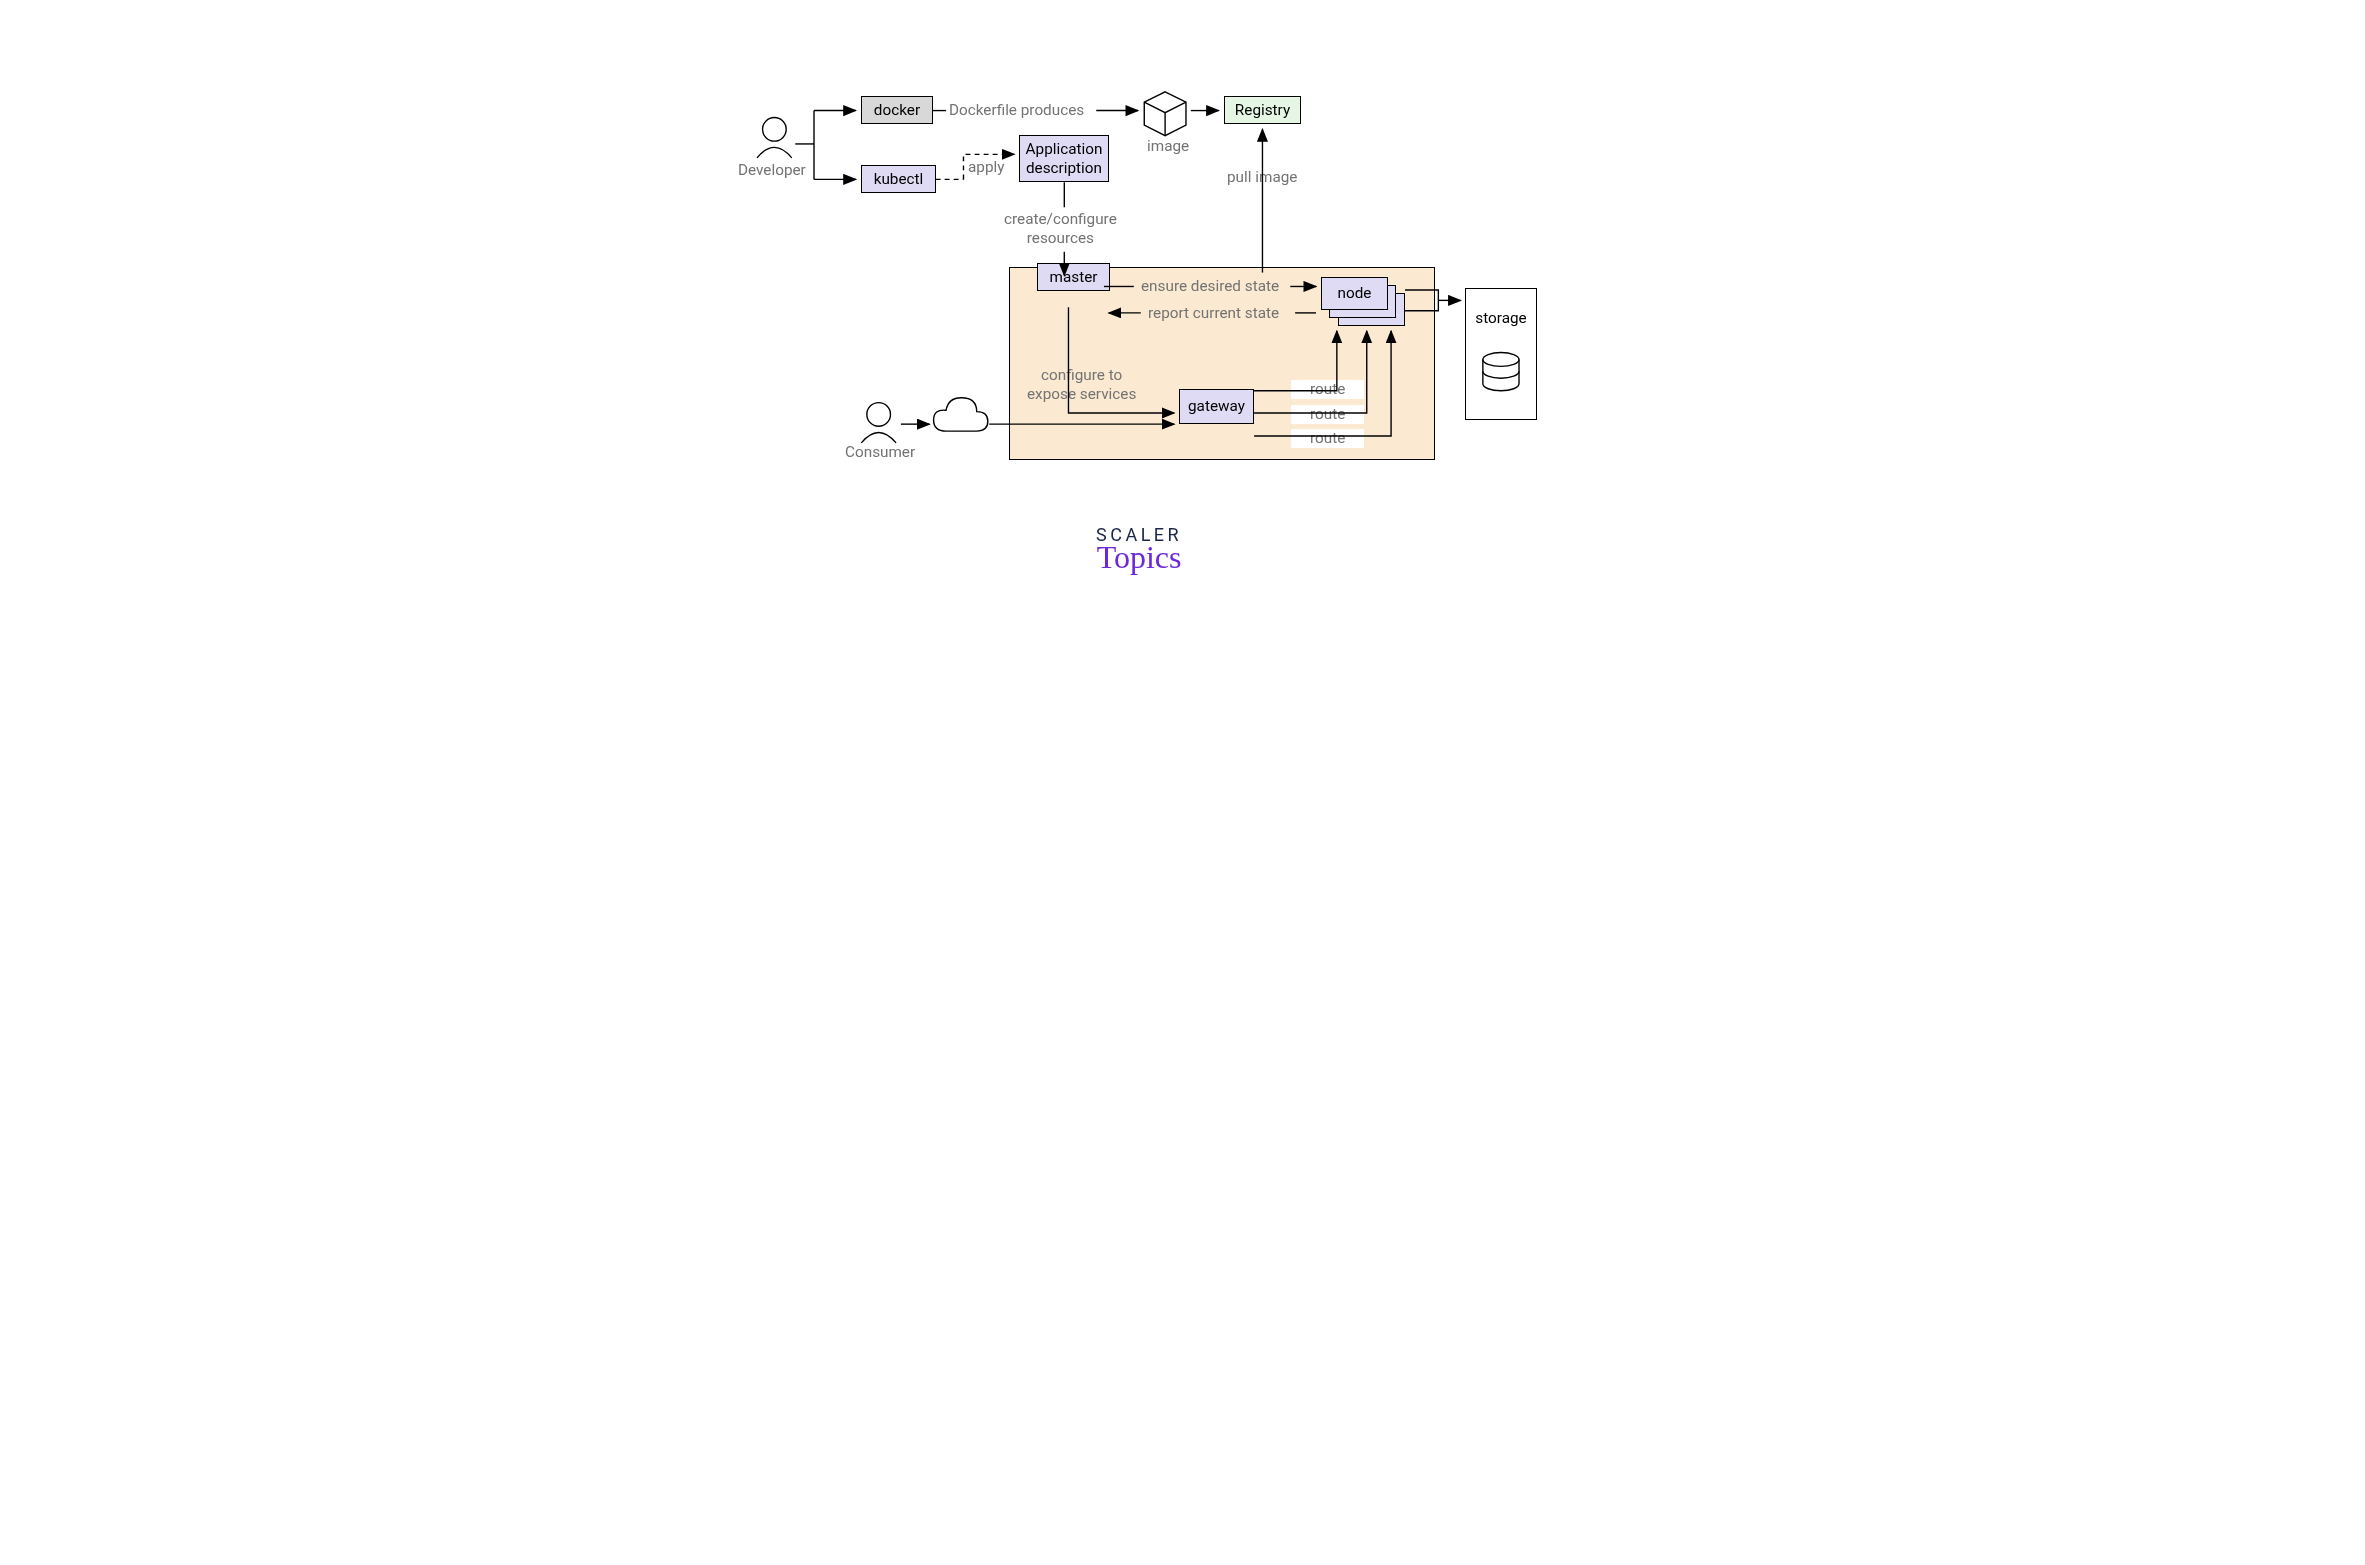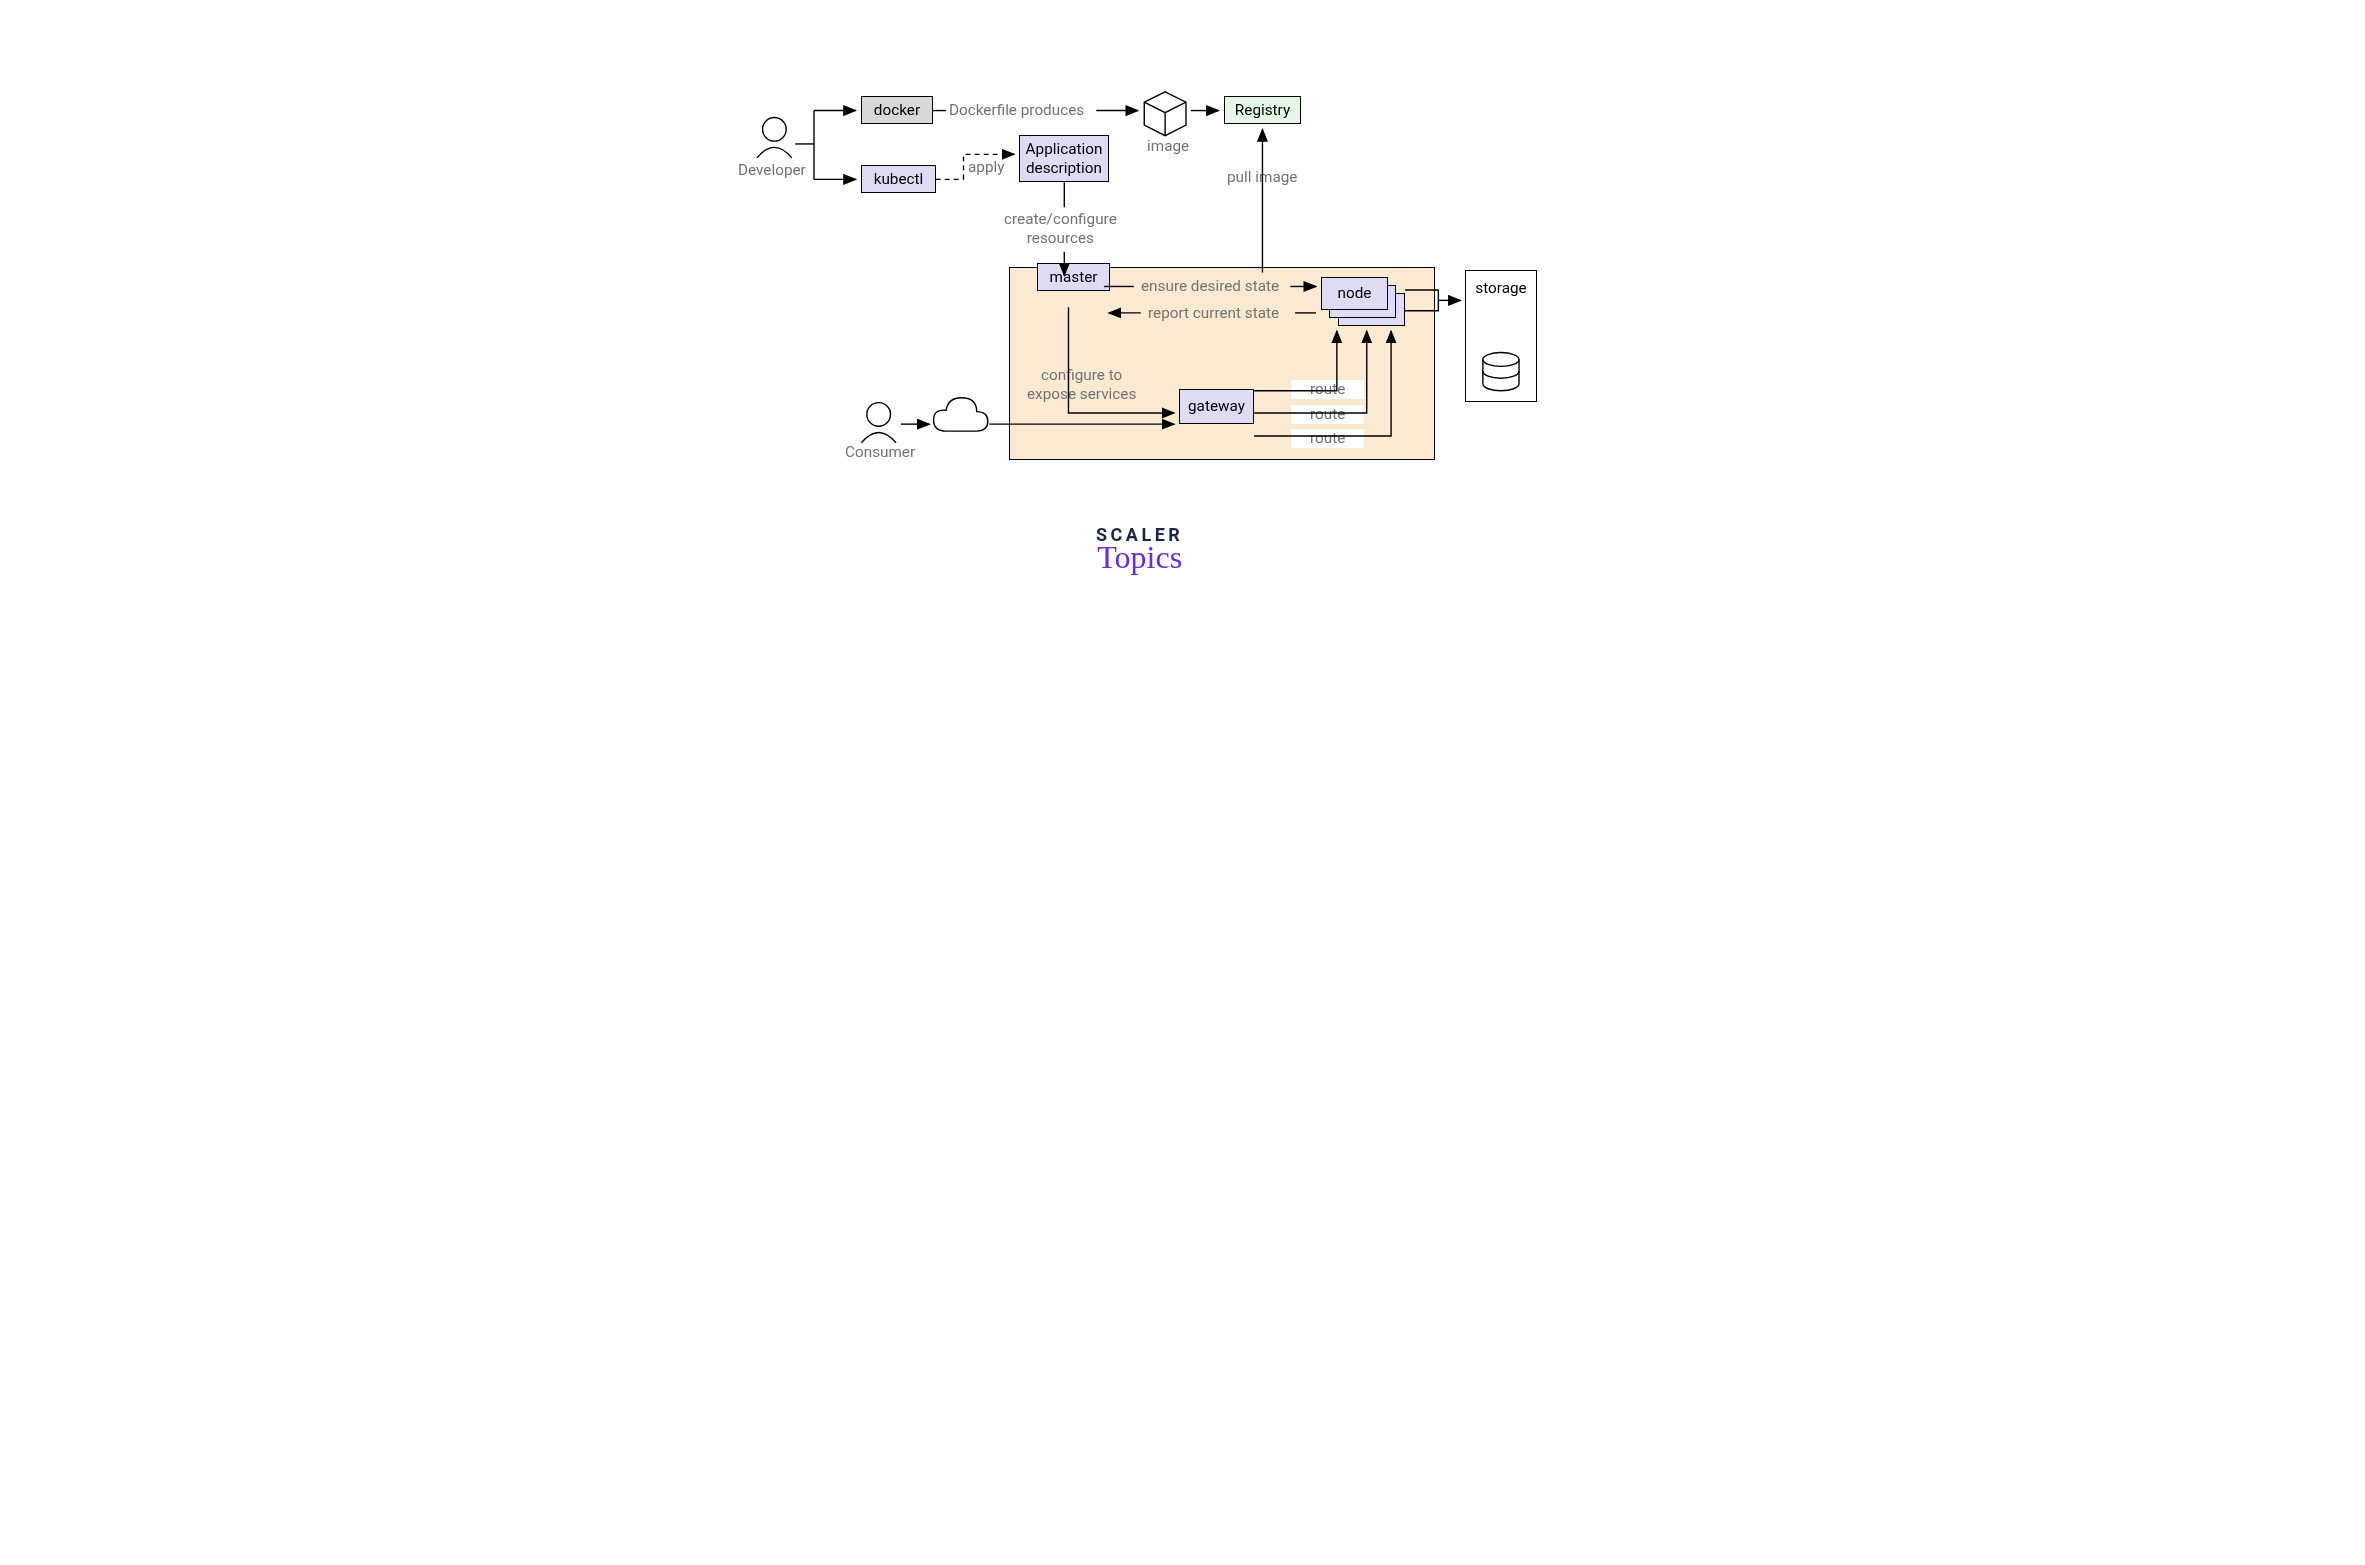--- a/index.html
+++ b/index.html
@@ -6,21 +6,21 @@
   #stage{position:relative;width:1029px;height:682px;margin:15px auto}
   .box{position:absolute;border:1.4px solid #000;display:flex;align-items:center;justify-content:center;text-align:center;font-size:15.3px;line-height:1.2;padding:2.8px 4.2px;box-sizing:border-box}
   .lavender{background:#e0dbf5}
   .grey{background:#d8d8d8}
   .green{background:#e5f6e5}
   .white{background:#fff}
   .label{position:absolute;font-size:15.3px;text-align:center;line-height:1.25;color:#737373;white-space:pre}
   .white-bg{background:#fff;padding:0 19px}
   .cluster{position:absolute;background:#fbead1;border:1.4px solid #000}
   svg{position:absolute;left:0;top:0;overflow:visible;pointer-events:none}
-  .scaler{font-weight:700;letter-spacing:3.5px;font-size:18px;color:#1c2647}
+  .scaler{font-weight:400;letter-spacing:3.5px;font-size:18px;color:#1c2647}
   .topics{font-family:"Brush Script MT","Segoe Script",cursive;font-size:32px;color:#6d28d9;line-height:.8}
 </style>
 </head>
 <body>
 
 <div id="stage">
 
   <div class="cluster" style="left:341px;top:252px;width:424px;height:191px"></div>
 
   <div class="box grey" style="left:193px;top:81px;width:72px;height:28px">docker</div>
@@ -33,21 +33,21 @@
   <div class="box green" style="left:556px;top:81px;width:77px;height:28px">Registry</div>
 
   <div class="box lavender" style="left:369px;top:248px;width:73px;height:28px">master</div>
 
   <div class="box lavender" style="left:511px;top:374px;width:75px;height:35px">gateway</div>
 
   <div class="box lavender" style="left:670px;top:278px;width:67px;height:33px"></div>
   <div class="box lavender" style="left:661px;top:270px;width:67px;height:33px"></div>
   <div class="box lavender" style="left:653px;top:262px;width:67px;height:33px">node</div>
 
-  <div class="box white" style="left:797px;top:255px;width:72px;height:132px;align-items:flex-start;padding-top:8px">storage</div>
+  <div class="box white" style="left:797px;top:273px;width:72px;height:132px;align-items:flex-start;padding-top:20px">storage</div>
 
   <span class="label" style="left:70px;top:146px">Developer</span>
   <span class="label" style="left:177px;top:428px">Consumer</span>
 
   <span class="label" style="left:281px;top:86px">Dockerfile produces</span>
   <span class="label" style="left:479px;top:122px">image</span>
   <span class="label" style="left:559px;top:153px">pull image</span>
   <span class="label" style="left:300px;top:143px">apply</span>
   <span class="label" style="left:336px;top:195px;text-align:center">create/configure
 resources</span>

